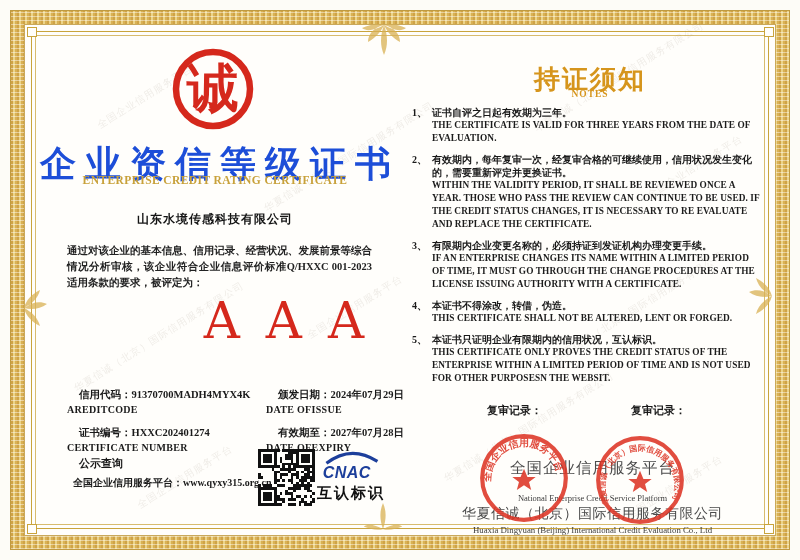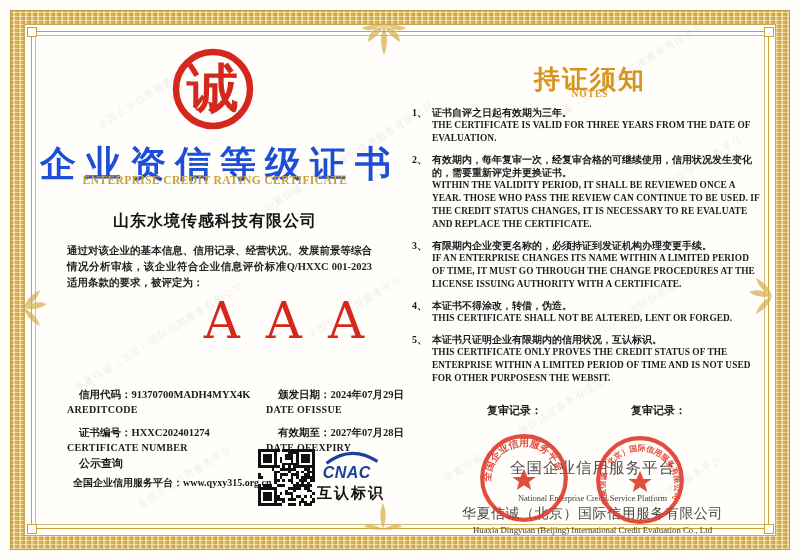--- a/index.html
+++ b/index.html
@@ -18,21 +18,21 @@
   
   .wm{position:absolute;color:rgba(130,118,100,0.13);font-size:10px;white-space:nowrap;
       transform:rotate(-32deg);letter-spacing:1px;pointer-events:none;}
   
   .logo-box{left:169px;top:42px;width:88px;height:90px;}
   .cert-title{left:40px;top:140px;width:350px;text-align:center;color:#1d4ed8;
       font-size:36px;font-weight:bold;letter-spacing:9px;white-space:nowrap;}
   .cert-title-en{left:40px;top:174px;width:350px;text-align:center;color:#c8a13a;
       font-size:11.5px;font-weight:bold;letter-spacing:0.4px;}
   .company{left:40px;top:211px;width:350px;text-align:center;color:#141414;
-      font-size:16px;font-weight:bold;letter-spacing:1px;
+      font-size:12px;font-weight:bold;letter-spacing:1px;
       font-family:"Liberation Sans",sans-serif;}
   .statement{left:67px;top:243px;width:305px;font-size:10.5px;font-weight:bold;
       color:#222;line-height:16px;text-align:justify;}
   .rating{left:40px;top:292px;width:350px;text-align:right;color:#d5281c;
       font-size:50px;letter-spacing:26px;padding-left:26px;box-sizing:border-box;
       font-family:"DejaVu Serif",serif;}
   .fld{font-size:10.5px;font-weight:bold;color:#1a1a1a;white-space:nowrap;margin-left:12px;}
   .fld-en{font-size:10px;color:#1a1a1a;letter-spacing:0.3px;white-space:nowrap;font-weight:700;}
   .qr{left:258px;top:449px;width:57px;height:57px;}
   .qr svg{width:100%;height:100%;fill:#111;}

